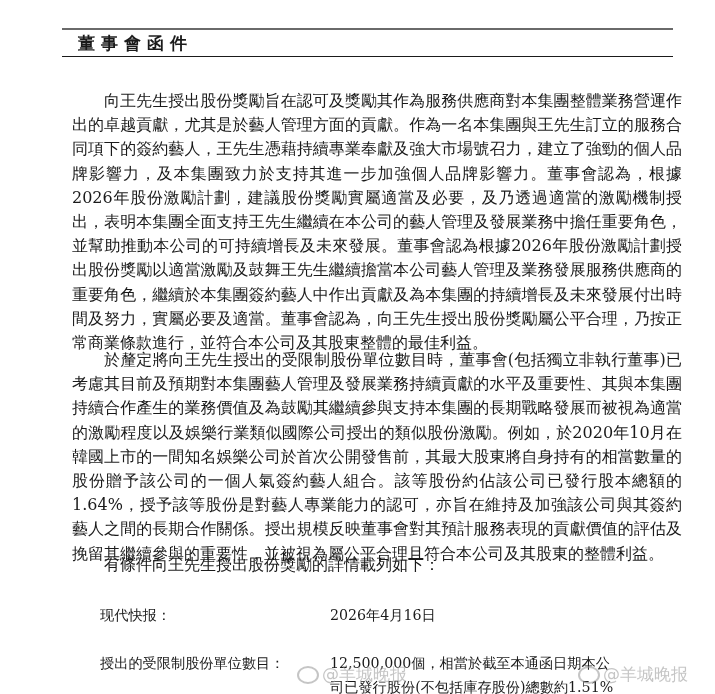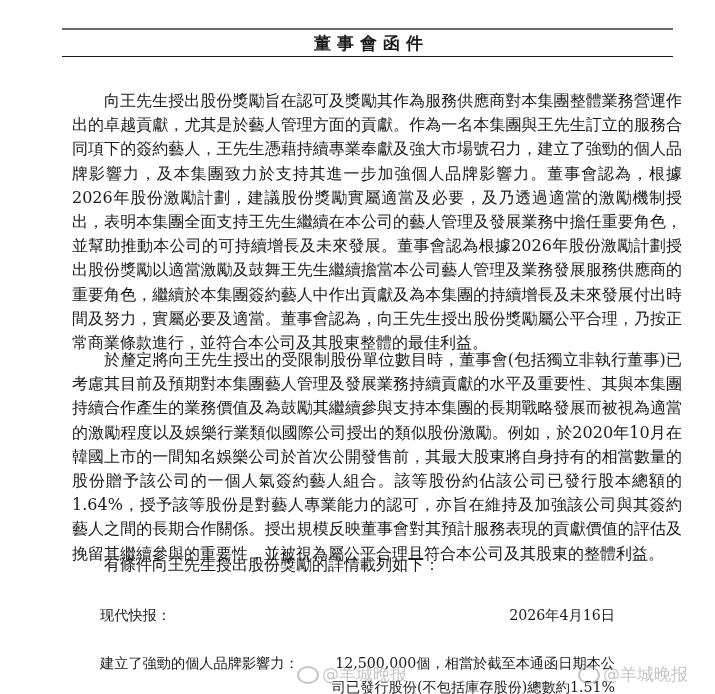--- a/index.html
+++ b/index.html
@@ -1,30 +1,30 @@
 <!DOCTYPE html>
 <html><head>
 <meta charset="utf-8">
 <style>
   html, body { margin:0; padding:0; background:#ffffff; }
   body { width:715px; height:694px; position:relative; overflow:hidden;
          font-family: "DejaVu Serif", "Liberation Serif", serif; color:#1a1a1a; }
   .rule { position:absolute; left:62px; width:611px; }
   .rule-top { top:28px; border-top:2px solid #6a6a6a; }
   .rule-bottom { top:56px; border-top:1.5px solid #1a1a1a; }
-  .title { position:absolute; top:32px; left:66px; width:611px; text-align:center;
+  .title { position:absolute; top:32px; left:78px; width:611px; text-align:left;
            font-size:17px; font-weight:bold; letter-spacing:6px; line-height:22px; }
   .para { position:absolute; left:64px; width:610px; font-size:16px; line-height:24.2px;
           text-align:justify; text-indent:2em; margin:8px; }
   .p1 { top:81px; }
   .p2 { top:340px; }
   .p3 { top:545px; }
   .row { position:absolute; left:100px; font-size:14.2px; line-height:24px; }
   .row .label { position:absolute; left:0; white-space:nowrap; }
-  .row .value { position:absolute; left:230px; width:285px;text-align:right; }
+  .row .value { position:absolute; left:230px; width:285px; }
   .r1 { top:603px; }
   .r2 { top:651px; }
   .watermark { position:absolute; font-family:"DejaVu Sans", sans-serif; font-size:17px;
                color:rgba(150,150,150,0.55); white-space:nowrap; }
   .wm1 { left:297px; top:663px; }
   .wm2 { left:578px; top:663px; }
   .wm-icon { display:inline-block; width:18px; height:14px; border:2px solid rgba(150,150,150,0.55);
              border-radius:50%; vertical-align:middle; margin-right:3px; }
 </style>
 </head>
@@ -36,21 +36,21 @@
 
 <p class="para p1">向王先生授出股份獎勵旨在認可及獎勵其作為服務供應商對本集團整體業務營運作出的卓越貢獻，尤其是於藝人管理方面的貢獻。作為一名本集團與王先生訂立的服務合同項下的簽約藝人，王先生憑藉持續專業奉獻及強大市場號召力，建立了強勁的個人品牌影響力，及本集團致力於支持其進一步加強個人品牌影響力。董事會認為，根據2026年股份激勵計劃，建議股份獎勵實屬適當及必要，及乃透過適當的激勵機制授出，表明本集團全面支持王先生繼續在本公司的藝人管理及發展業務中擔任重要角色，並幫助推動本公司的可持續增長及未來發展。董事會認為根據2026年股份激勵計劃授出股份獎勵以適當激勵及鼓舞王先生繼續擔當本公司藝人管理及業務發展服務供應商的重要角色，繼續於本集團簽約藝人中作出貢獻及為本集團的持續增長及未來發展付出時間及努力，實屬必要及適當。董事會認為，向王先生授出股份獎勵屬公平合理，乃按正常商業條款進行，並符合本公司及其股東整體的最佳利益。</p>
 <p class="para p2">於釐定將向王先生授出的受限制股份單位數目時，董事會(包括獨立非執行董事)已考慮其目前及預期對本集團藝人管理及發展業務持續貢獻的水平及重要性、其與本集團持續合作產生的業務價值及為鼓勵其繼續參與支持本集團的長期戰略發展而被視為適當的激勵程度以及娛樂行業類似國際公司授出的類似股份激勵。例如，於2020年10月在韓國上市的一間知名娛樂公司於首次公開發售前，其最大股東將自身持有的相當數量的股份贈予該公司的一個人氣簽約藝人組合。該等股份約佔該公司已發行股本總額的1.64%，授予該等股份是對藝人專業能力的認可，亦旨在維持及加強該公司與其簽約藝人之間的長期合作關係。授出規模反映董事會對其預計服務表現的貢獻價值的評估及挽留其繼續參與的重要性，並被視為屬公平合理且符合本公司及其股東的整體利益。</p>
 <p class="para p3">有條件向王先生授出股份獎勵的詳情載列如下：</p>
 
 <div class="row r1">
   <span class="label">现代快报：</span>
   <span class="value">2026年4月16日</span>
 </div>
 <div class="row r2">
-  <span class="label">建立了強勁的個人品牌影響力：</span>
+  <span class="label">授出的受限制股份單位數目：</span>
   <span class="value">12,500,000個，相當於截至本通函日期本公司已發行股份(不包括庫存股份)總數約1.51%</span>
 </div>
 
 <div class="watermark wm1">
   <span class="wm-icon"></span><span>@羊城晚报</span>
 </div>
 <div class="watermark wm2">
   <span class="wm-icon"></span><span>@羊城晚报</span>
 </div>
 

